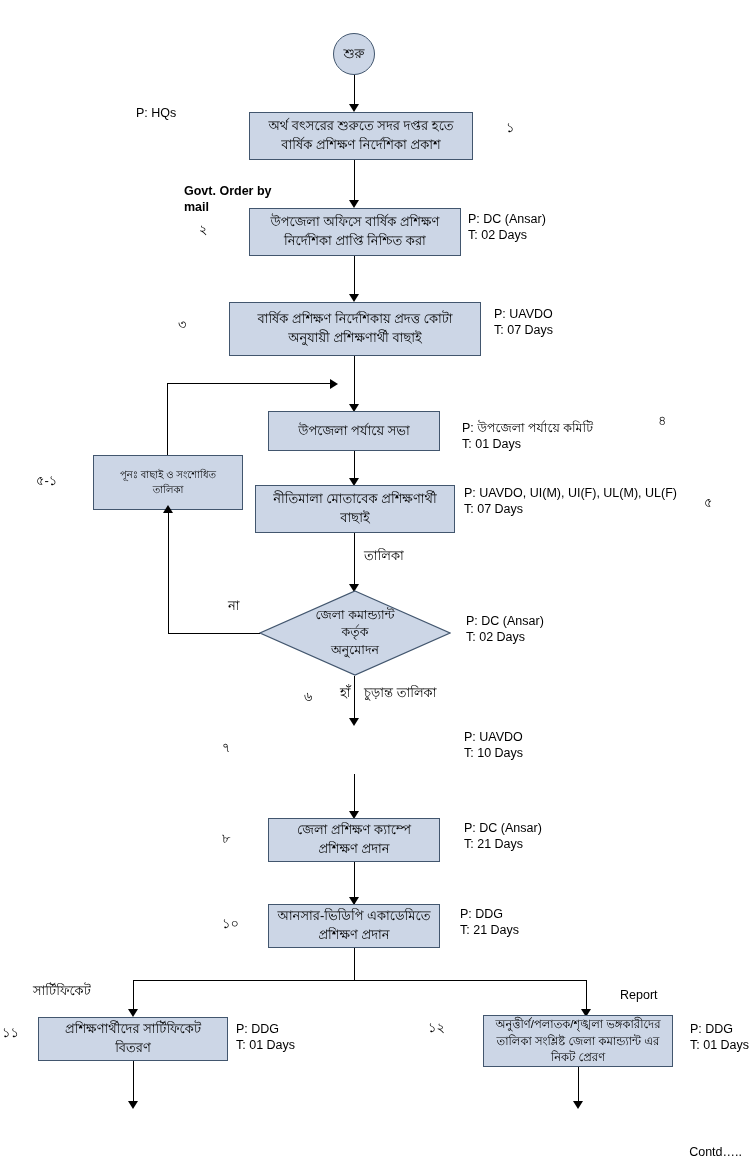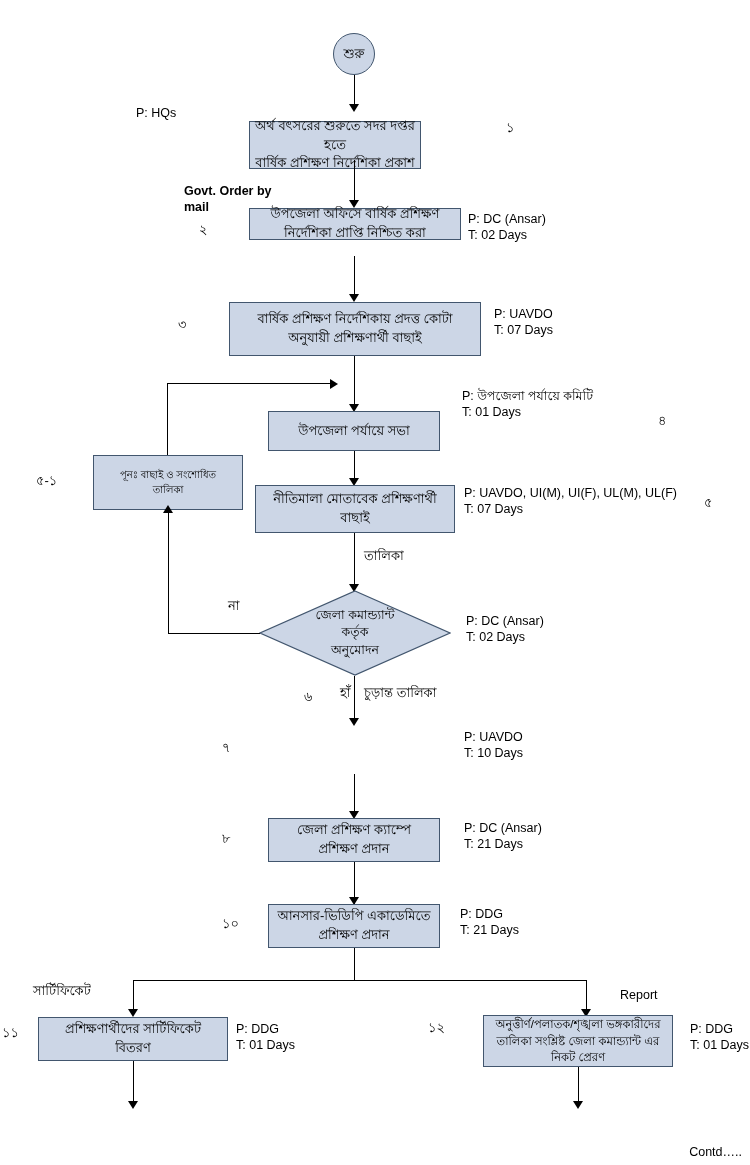--- a/index.html
+++ b/index.html
@@ -117,33 +117,33 @@
 <div id="canvas">
 
 
   <div class="node start" style="left:333px; top:33px; width:42px; height:42px; font-size:13px;">
     <span>শুরু</span>
   </div>
 
   <div class="line vline" style="left:354px; top:75px; height:32px;"></div>
   <div class="arrow-down" style="left:349px; top:104px;"></div>
 
-  <div class="node" style="left:249px; top:121px; width:172px; height:48px; white-space:pre-line;justify-content:center;">
+  <div class="node" style="left:249px; top:112px; width:224px; height:48px; white-space:pre-line;justify-content:center;">
     <span>অর্থ বৎসরের শুরুতে সদর দপ্তর হতে
 বার্ষিক প্রশিক্ষণ নির্দেশিকা প্রকাশ</span>
   </div>
   <div class="lbl" style="left:136px; top:105px;">P: HQs</div>
   <div class="lbl bn" style="left:506px; top:120px;">১</div>
 
   <div class="line vline" style="left:354px; top:160px; height:43px;"></div>
   <div class="arrow-down" style="left:349px; top:200px;"></div>
   <div class="lbl bold" style="left:184px; top:183px; white-space:pre-line;">Govt. Order by
 mail</div>
 
-  <div class="node" style="left:249px; top:208px; width:212px; height:32px; white-space:pre-line;">
+  <div class="node" style="left:249px; top:208px; width:212px; height:48px; white-space:pre-line;">
     <span>উপজেলা অফিসে বার্ষিক প্রশিক্ষণ
 নির্দেশিকা প্রাপ্তি নিশ্চিত করা</span>
   </div>
   <div class="lbl" style="left:468px; top:211px; white-space:pre-line;">P: DC (Ansar)
 T: 02 Days</div>
   <div class="lbl bn" style="left:199px; top:222px;">২</div>
 
   <div class="line vline" style="left:354px; top:256px; height:42px;"></div>
   <div class="arrow-down" style="left:349px; top:294px;"></div>
 
@@ -158,21 +158,21 @@
   <div class="line vline" style="left:354px; top:356px; height:52px;"></div>
   <div class="arrow-down" style="left:349px; top:404px;"></div>
 
   <div class="line hline" style="left:167px; top:383px; width:167px;"></div>
   <div class="arrow-right" style="left:330px; top:379px;"></div>
   <div class="line vline" style="left:167px; top:383px; height:73px;"></div>
 
   <div class="node" style="left:268px; top:411px; width:172px; height:40px;">
     <span>উপজেলা পর্যায়ে সভা</span>
   </div>
-  <div class="lbl" style="left:462px; top:388px; white-space:pre-line;">P: উপজেলা পর্যায়ে কমিটি
+  <div class="lbl" style="left:462px; top:420px; white-space:pre-line;">P: উপজেলা পর্যায়ে কমিটি
 T: 01 Days</div>
   <div class="lbl bn" style="left:658px; top:413px;">৪</div>
 
   <div class="line vline" style="left:354px; top:451px; height:32px;"></div>
   <div class="arrow-down" style="left:349px; top:478px;"></div>
 
   <div class="node" style="left:255px; top:485px; width:200px; height:48px; white-space:pre-line;">
     <span>নীতিমালা মোতাবেক প্রশিক্ষণার্থী
 বাছাই</span>
   </div>

